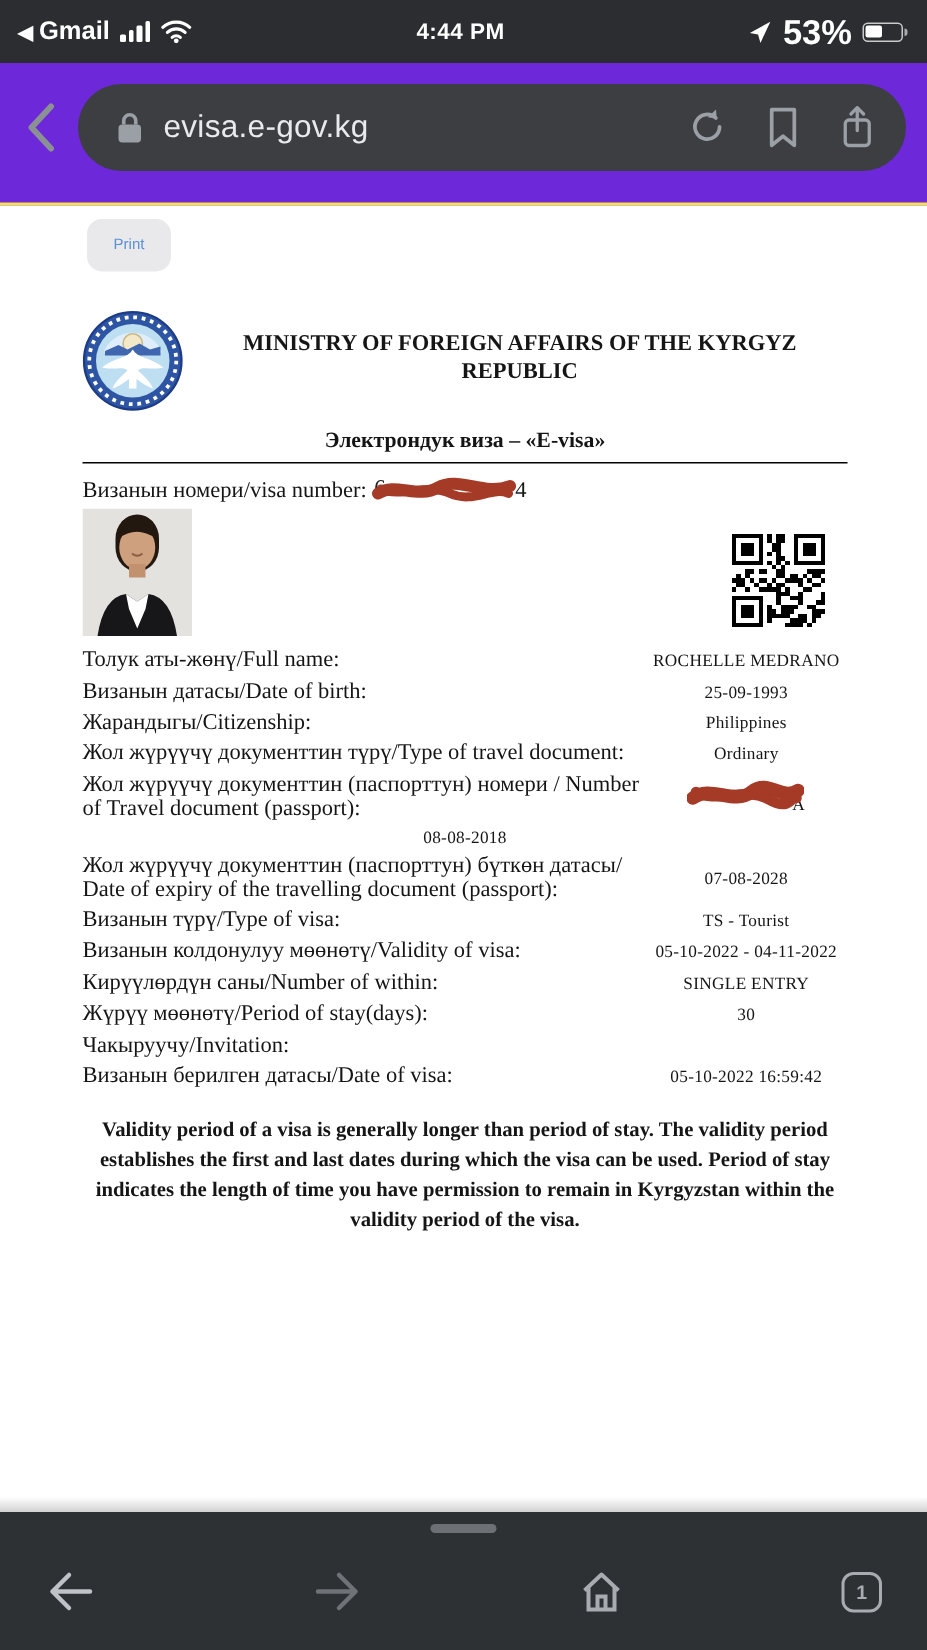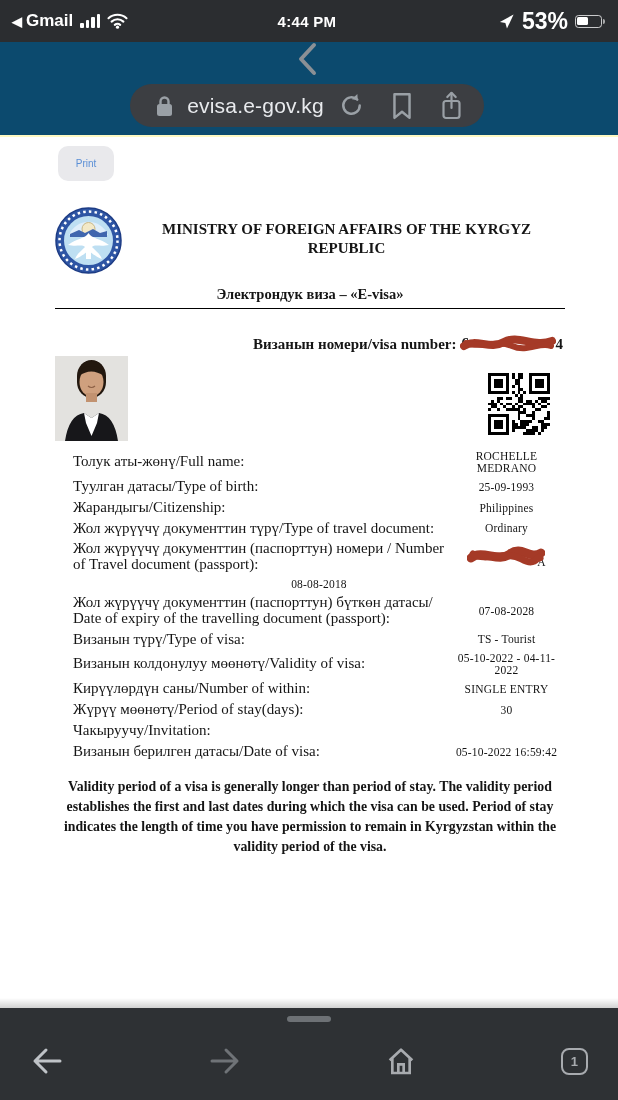--- a/index.html
+++ b/index.html
@@ -16,22 +16,22 @@
   .sb-time { font-size:15px; font-weight:700; letter-spacing:.3px; }
   .sig-bars { display:flex; align-items:flex-end; gap:2px; height:14px; }
   .sig-bars span { width:3.5px; background:#fff; border-radius:1px; display:block; }
   .batt { width:27px; height:13px; border:1.5px solid rgba(255,255,255,.75); border-radius:3.5px;
     position:relative; display:flex; align-items:center; padding:1.5px; }
   .batt-fill { height:8px; background:#fff; border-radius:1.5px; }
   .batt-nub { position:absolute; right:-4px; top:3.5px; width:2px; height:5px; background:rgba(255,255,255,.6); border-radius:0 2px 2px 0; }
   .sb-pct { font-size:23px; font-weight:600; }
 
   
-  .chrome-bar { height:95px; background:#0c4a6e; display:flex; align-items:center; padding:0 14px 8px 10px; gap:8px;
-    border-bottom:2px solid #fef9c3;flex-direction:column; }
+  .chrome-bar { height:95px; background:#6d28d9; display:flex; align-items:center; padding:0 14px 8px 10px; gap:8px;
+    border-bottom:2px solid #fde047; }
   .chrome-back { width:34px; display:flex; justify-content:center; }
   .omnibox { flex:1; height:58px; background:#3c3e42; border-radius:29px; display:flex; align-items:center;
     padding:0 20px 0 26px; gap:14px; }
   .omni-url { flex:1; color:#e8eaed; font-size:21px; letter-spacing:.2px; }
   .omni-icons { display:flex; align-items:center; gap:26px; }
 
   
   .page { height:871px; background:#fff; padding:0 53px 0 55px; position:relative;
     font-family:"Liberation Serif", serif; color:#151515; }
   .page::after { content:""; position:absolute; left:0; bottom:0; width:100%; height:10px;
@@ -41,31 +41,31 @@
     border-radius:10px; color:#5b8fd6; font-size:10px; font-family:"Liberation Sans", sans-serif; cursor:pointer; }
 
   .doc-header { display:flex; margin-top:26px; align-items:flex-start; }
   .emblem { width:67px; height:67px; flex:0 0 67px; }
   .titles { flex:1; text-align:center; padding:2px 4px 0 10px; }
   .title-ky, .title-en { font-weight:700; font-size:15px; line-height:19px; }
   .title-en { margin-top:11px; }
   .subtitle { text-align:center; font-weight:700; font-size:14.5px; margin-top:12px; }
   .subtitle-rule { border:none; border-top:1.6px solid #000; margin-top:5px; }
 
-  .visa-number-line { margin-top:26px; text-align:right; font-size:15px; padding-right:2px;
-    display:flex; justify-content:flex-end; align-items:center;font-weight:bold; }
+  .visa-number-line { margin-top:9px; text-align:right; font-size:15px; padding-right:2px;
+    display:flex; justify-content:flex-start; align-items:center; }
   .vn-redact { position:relative; display:inline-block; width:96px; height:18px; margin-left:3px; }
   .vn-under { position:absolute; left:2px; top:0; font-size:15px; color:#222; }
   .vn-redact svg { position:absolute; left:0; top:0; }
 
   .photo-qr-row { display:flex; justify-content:space-between; margin-top:3px; }
   .photo { width:73px; height:85px; display:block; }
   .qr-box { margin-top:17px; margin-right:15px; }
 
-  .fields { margin-top:9px;margin-left:18px; }
+  .fields { margin-top:9px; }
   .field-row { display:flex; align-items:center; margin-bottom:5px; }
   .field-label { flex:0 0 375px; font-size:15px; line-height:15.8px; }
   .field-value { flex:1; font-size:11.5px; padding-left:0; letter-spacing:.2px;text-align:center; }
   .redact-wrap { position:relative; display:inline-flex; align-items:center; }
   .redact-suffix { font-size:11.5px; margin-left:-8px; }
 
   .note { margin-top:17px; font-weight:700; font-size:13.8px; line-height:20px; text-align:center; padding:0 4px; }
 
   
   .toolbar { height:92px; background:#2e3134; position:relative; display:flex; align-items:center;
@@ -414,21 +414,21 @@
           <rect x="17" y="20" width="1" height="1" fill="#000"></rect>
         </svg>
     </div>
 
     <div class="fields" id="fields">
         <div class="field-row">
           <div class="field-label">Толук аты-жөнү/Full name:</div>
           <div class="field-value">ROCHELLE MEDRANO</div>
         </div>
         <div class="field-row">
-          <div class="field-label">Туулган датасы/Type of birth:</div>
+          <div class="field-label">Визанын датасы/Date of birth:</div>
           <div class="field-value">25-09-1993</div>
         </div>
         <div class="field-row">
           <div class="field-label">Жарандыгы/Citizenship:</div>
           <div class="field-value">Philippines</div>
         </div>
         <div class="field-row">
           <div class="field-label">Жол жүрүүчү документтин түрү/Type of travel document:</div>
           <div class="field-value">Ordinary</div>
         </div>

